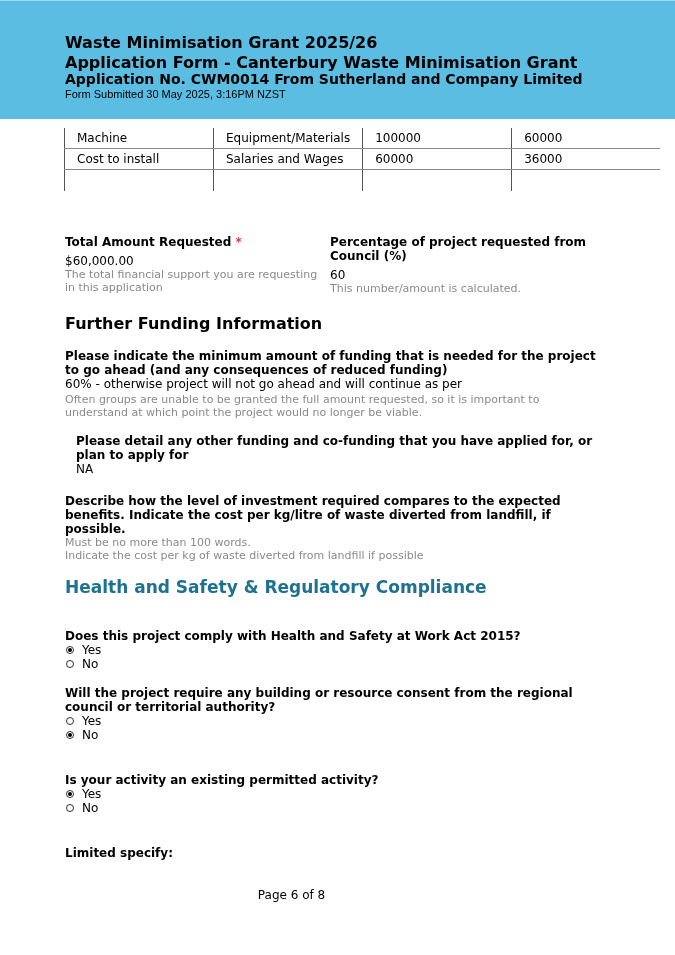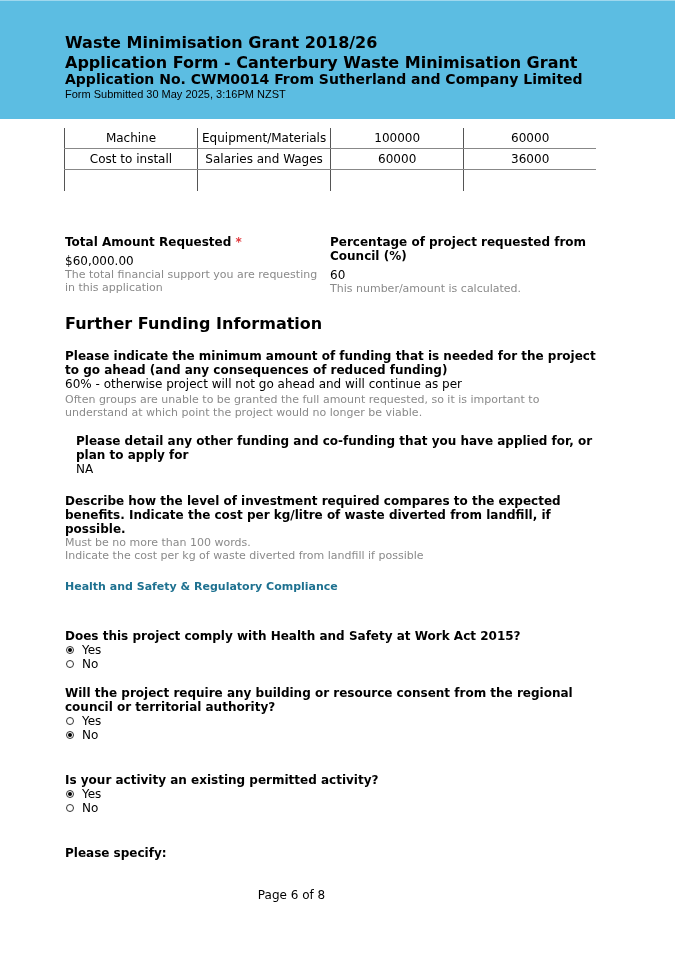--- a/index.html
+++ b/index.html
@@ -5,44 +5,44 @@
   html, body { margin:0; padding:0; }
   body { width:675px; height:955px; background:#ffffff; position:relative; overflow:hidden;
          font-family:"DejaVu Sans", sans-serif; color:#000; }
   .header { position:absolute; left:0; top:0; width:675px; height:119px; background:#5cbde2; border-top:1px solid #9fd8ee; box-sizing:border-box; }
   .h1 { position:absolute; left:65px; top:32px; font-weight:bold; font-size:16px; line-height:19px; white-space:nowrap; }
   .h2 { position:absolute; left:65px; top:52px; font-weight:bold; font-size:16px; line-height:19px; white-space:nowrap; }
   .h3 { position:absolute; left:65px; top:70px; font-weight:bold; font-size:14px; line-height:17px; white-space:nowrap; }
   .h4 { position:absolute; left:65px; top:87px; font-family:"Liberation Sans", sans-serif; font-size:11px; line-height:13px; white-space:nowrap; }
 
   table.budget { position:absolute; left:64px; top:128px; border-collapse:collapse; font-size:12px; }
-  table.budget td { height:20px; padding:0 4px; border-left:1px solid #555; border-bottom:1px solid #888; vertical-align:middle; white-space:nowrap;text-align:center; }
+  table.budget td { height:20px; padding:0 12px; border-left:1px solid #555; border-bottom:1px solid #888; vertical-align:middle; white-space:nowrap; }
   table.budget tr:last-child td { border-bottom:none; height:21px; }
   table.budget td.c0 { width:124px; }
   table.budget td.c1 { width:124px; }
   table.budget td.c2 { width:124px;margin-left:20px; }
   table.budget td.c3 { width:124px; }
 
   .abs { position:absolute; }
   .lbl { font-weight:bold; font-size:12px; line-height:14px; }
   .val { font-size:12px; line-height:14px; }
   .hint { font-size:11px; line-height:13px; color:#8a8a8a; }
   .req { color:#e0393e; }
   .sec { font-weight:bold; font-size:16px; line-height:20px; }
-  .sec-blue { font-weight:bold; font-size:11px; line-height:20px; color:#1e7190; }
+  .sec-blue { font-weight:bold; font-size:17px; line-height:20px; color:#1e7190; }
   .radio { display:flex; align-items:center; font-size:12px; line-height:14px; height:14px; }
   .dot { width:8px; height:8px; border:1px solid #333; border-radius:50%; box-sizing:border-box; margin-right:8px; position:relative; margin-left:1px; }
   .dot.on::after { content:""; position:absolute; left:1px; top:1px; width:4px; height:4px; border-radius:50%; background:#000; }
   .footer { position:absolute; left:0; width:583px; top:888px; text-align:center; font-size:12px; }
 </style>
 </head>
 <body>
 
 <div class="header">
-  <div class="h1">Waste Minimisation Grant 2018/26</div>
+  <div class="h1">Waste Minimisation Grant 2025/26</div>
   <div class="h2">Application Form - Canterbury Waste Minimisation Grant</div>
   <div class="h3">Application No. CWM0014 From Sutherland and Company Limited</div>
   <div class="h4">Form Submitted 30 May 2025, 3:16PM NZST</div>
 </div>
 
 <table class="budget">
   <tbody>
       <tr>
     <td class="c0">Machine</td>
     <td class="c1">Equipment/Materials</td>
@@ -126,15 +126,15 @@
   <div class="radio">
       <span class="dot on"></span>
       <span>Yes</span>
     </div>
   <div class="radio">
       <span class="dot"></span>
       <span>No</span>
     </div>
 </div>
 
-<div class="abs lbl" style="left:65px; top:846px;">Please specify:</div>
+<div class="abs lbl" style="left:65px; top:846px;">Limited specify:</div>
 
 <div class="footer">Page 6 of 8</div>
 
 </body></html>

